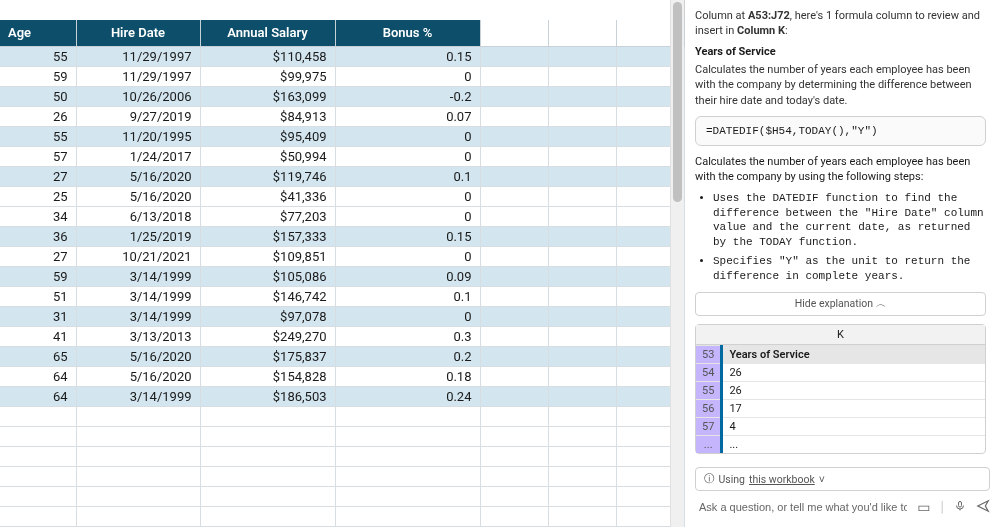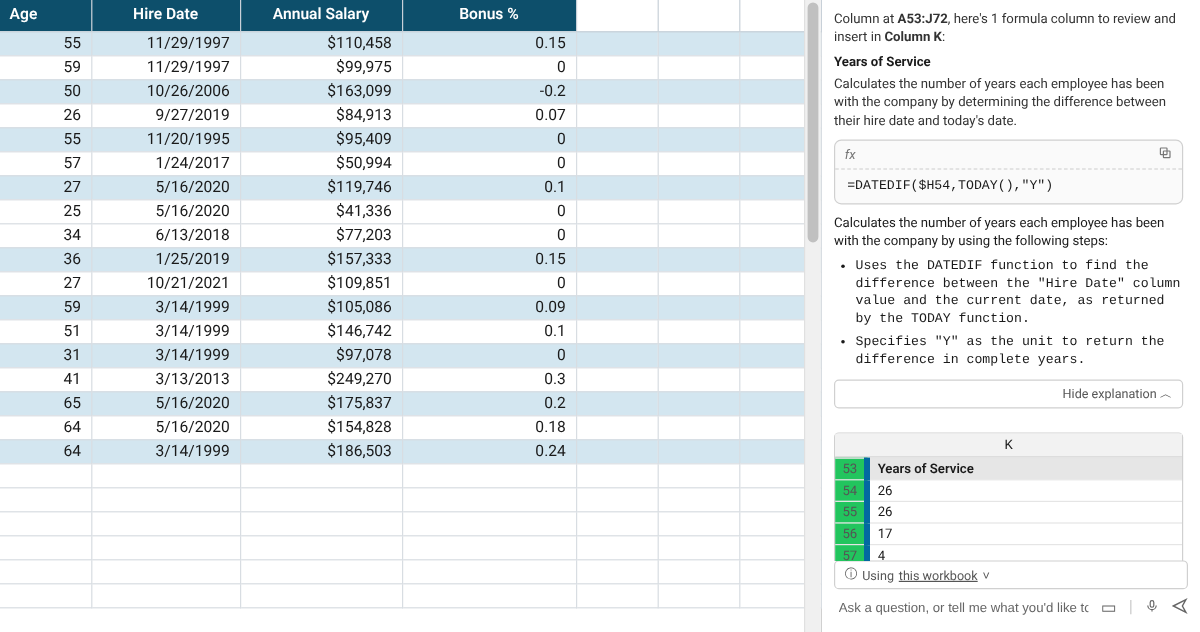--- a/index.html
+++ b/index.html
@@ -16,20 +16,21 @@
   .sheet-pane {
     width: 685px;
     height: 100%;
     position: relative;
     border-right: 1px solid #d0d0d0;
   }
   table.sheet {
     border-collapse: collapse;
     width: 100%;
     table-layout: fixed;
+    margin-top: 20px;
   }
   table.sheet col.c-age { width: 76px; }
   table.sheet col.c-hire { width: 124px; }
   table.sheet col.c-sal { width: 135px; }
   table.sheet col.c-bonus { width: 145px; }
   table.sheet col.c-empty { width: 68px; }
   table.sheet th {
     background: #0d4f6b;
     color: #fff;
     font-weight: 600;
@@ -110,48 +111,48 @@
     font-size: 11px;
     color: #1a1a1a;
     white-space: pre-wrap;
   }
 
   .steps-intro { margin: 8px 0 6px; line-height: 1.4; }
   ul.steps { margin: 0 0 8px 18px; font-family: Liberation Mono, monospace; }
   ul.steps li { margin-bottom: 4px; line-height: 1.35; }
 
   .hide-expl {
-    text-align: right;
+    text-align: center;
     color: #555;
     font-size: 10.5px;
     border: 1px solid #d0d0d0;
     border-radius: 4px;
     padding: 4px 8px;
-    margin-bottom: 20px;
+    margin-bottom: 8px;
     cursor: pointer;
   }
 
   .preview-block { border: 1px solid #d0d0d0; border-radius: 4px; margin-bottom: 8px; }
   .preview-khead {
     text-align: center;
     padding: 3px 0;
     background: #f2f2f2;
     border-bottom: 1px solid #d0d0d0;
     font-size: 11px;
   }
   table.preview { width: 100%; border-collapse: collapse; font-size: 11px; }
   table.preview td {
     border-top: 1px solid #e5e5e5;
     padding: 2px 6px;
     height: 16px;
   }
   table.preview td.rownum {
     width: 24px;
-    background: #22c55e;
-    border-right: 5px solid #0369a1;
+    background: #c4b5fd;
+    border-right: 3px solid #0369a1;
     text-align: center;
     color: #555;
   }
   table.preview tr.prev-head td.val { background: #e6e6e6; font-weight: 600; }
 
   .scope-row {
     border: 1px solid #d0d0d0;
     border-radius: 4px;
     padding: 4px 8px;
     font-size: 10.5px;
@@ -433,29 +434,20 @@
 <div class="side-pane">
   <div class="side-scroll">
     <div class="intro-line">
       <span>Column at </span><strong>A53:J72</strong><span>, here's 1 formula column to review and insert in </span><strong>Column K</strong><span>:</span>
     </div>
 
     <div class="yos-title">Years of Service</div>
     <div class="desc">Calculates the number of years each employee has been with the company by determining the difference between their hire date and today's date.</div>
 
     <div class="formula-card">
-      <div class="formula-head">
-        <span>fx</span>
-        <span class="copy-icon">
-          <svg width="12" height="12" viewBox="0 0 24 24" fill="none" stroke="currentColor" stroke-width="2">
-              <rect x="9" y="9" width="11" height="11" rx="1"></rect>
-              <rect x="4" y="4" width="11" height="11" rx="1"></rect>
-            </svg>
-        </span>
-      </div>
       <div class="formula-code">=DATEDIF($H54,TODAY(),"Y")</div>
     </div>
 
     <div class="steps-intro">Calculates the number of years each employee has been with the company by using the following steps:</div>
     <ul class="steps" id="steps-list">
         <li>Uses the DATEDIF function to find the difference between the "Hire Date" column value and the current date, as returned by the TODAY function.</li>
         <li>Specifies "Y" as the unit to return the difference in complete years.</li>
       </ul>
 
     <div class="hide-expl">

